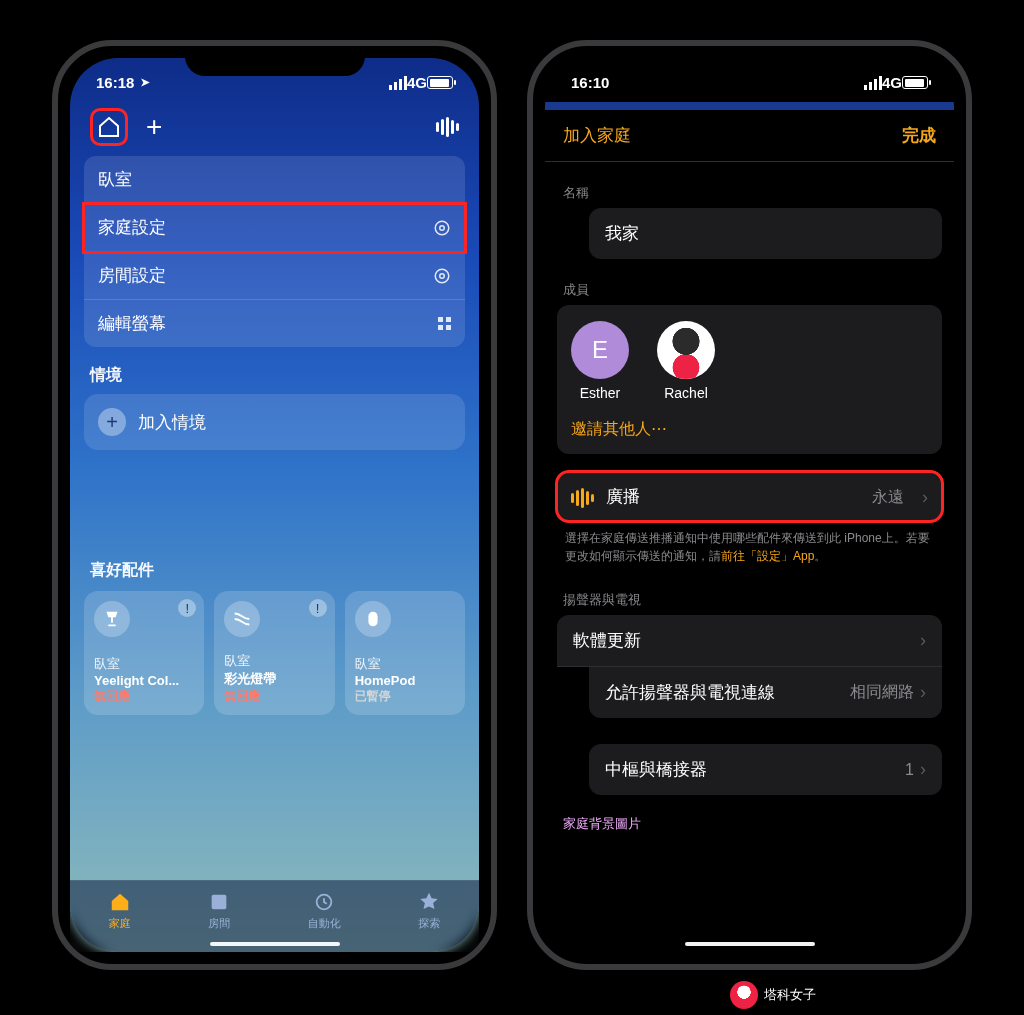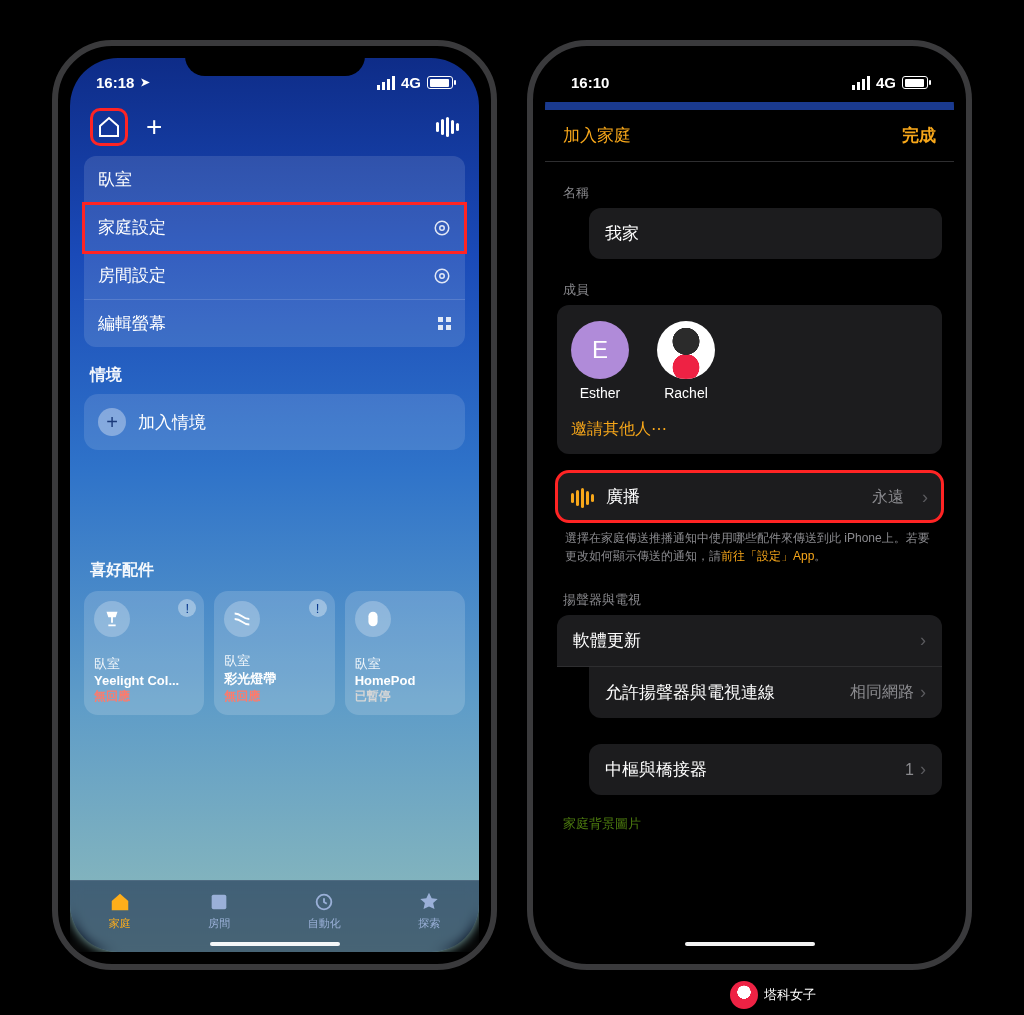--- a/index.html
+++ b/index.html
@@ -31,21 +31,21 @@
   
   .home-bg {
     width: 100%; height: 100%;
     background: linear-gradient(180deg,#0e2c88 0%,#1a4ab8 22%,#2f73c9 46%,#5e9cc8 72%,#8fbcba 100%);
     position: relative; color: #fff;
   }
   .statusbar {
     display: flex; justify-content: space-between; align-items: flex-start;
     padding: 16px 26px 8px 26px; font-size: 15px; font-weight: 600; height: 44px;
   }
-  .signal { display:flex; gap:6px; align-items:center; }
+  .signal { display:flex; align-items:center; }
   .bars { display:flex; gap:2px; align-items:flex-end; }
   .bars span{ width:3px; background:#fff; display:inline-block; }
   .bars span:nth-child(1){height:5px}.bars span:nth-child(2){height:8px}
   .bars span:nth-child(3){height:11px}.bars span:nth-child(4){height:14px}
   .battery { width:26px; height:13px; border:1.5px solid #fff; border-radius:3px; position:relative; }
   .battery::after{content:'';position:absolute;right:-4px;top:3px;width:2px;height:5px;background:#fff;border-radius:1px;}
   .battery-fill{position:absolute;inset:1.5px;background:#fff;border-radius:1px;width:80%;}
   .st-left{display:flex;gap:6px;align-items:center;}
   .loc-icon{font-size:11px;}
 
@@ -137,21 +137,21 @@
     outline:3px solid #ff2424;outline-offset:-1px;
   }
   .bc-icon{display:flex;gap:2px;align-items:center;}
   .bc-icon span{width:3px;background:#f7a71a;border-radius:2px;}
   .bc-icon span:nth-child(1){height:10px}.bc-icon span:nth-child(2){height:16px}
   .bc-icon span:nth-child(3){height:20px}.bc-icon span:nth-child(4){height:14px}.bc-icon span:nth-child(5){height:8px}
   .bc-label{flex:1;font-size:17px;}
   .bc-val{color:#8a8a8e;font-size:16px;}
   .chev{color:#5a5a5e;font-size:18px;margin-left:6px;}
   .link-inline{color:#f7a71a;}
-  .bottom-label{font-size:13px;color:#4d7c0f;margin:20px 18px 4px;}
+  .bottom-label{font-size:13px;color:#f0abfc;margin:20px 18px 4px;}
   .home-indicator.dark{background:#fff;}
 
   .brand-badge{
     position:absolute;bottom:6px;left:50%;transform:translateX(218px);
     display:flex;align-items:center;gap:6px;font-size:13px;color:#fff;
   }
   .brand-dot{width:28px;height:28px;border-radius:50%;background:radial-gradient(circle at 50% 40%,#fff 0 30%,#e24 31% 100%);}
 
   svg{display:block;}
 </style>

